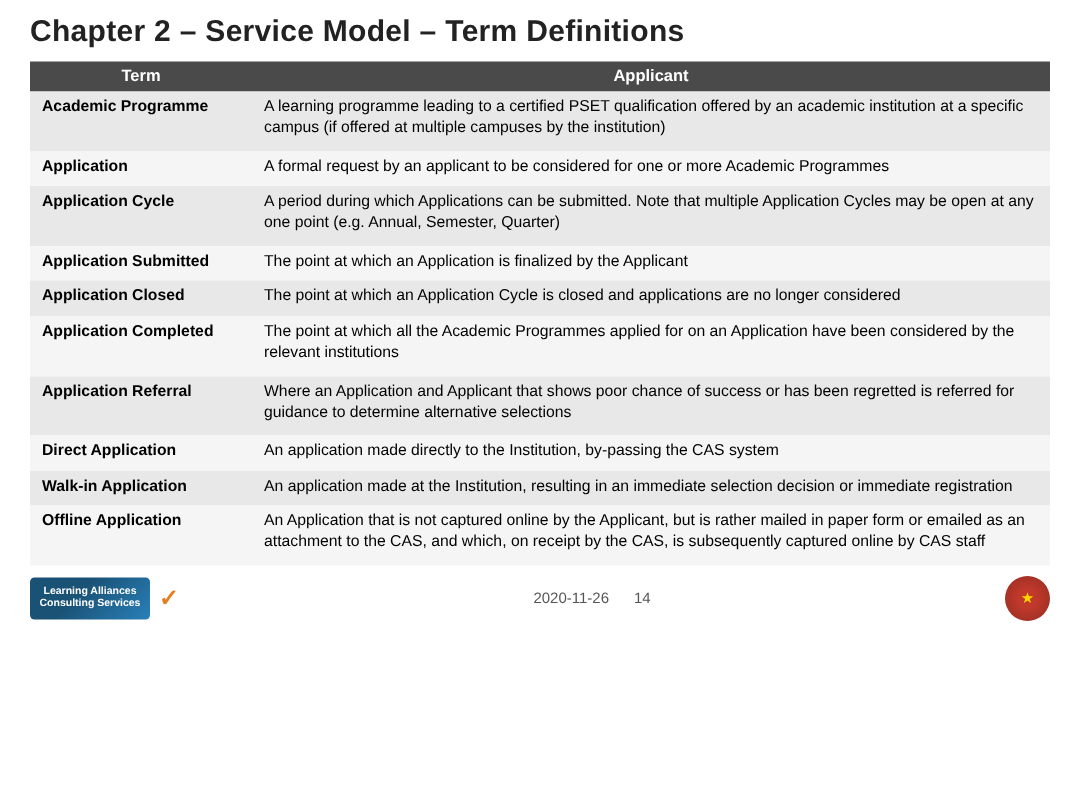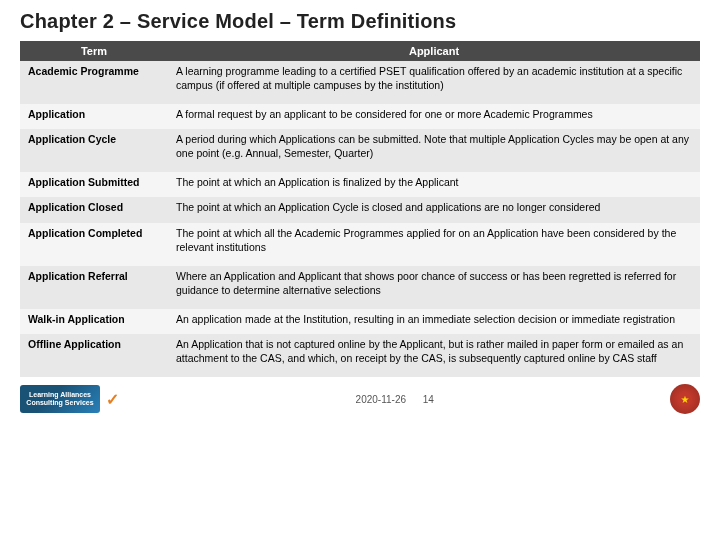--- a/index.html
+++ b/index.html
@@ -145,20 +145,24 @@
         </tr>
         <tr>
           <td>Application Completed</td>
           <td>The point at which all the Academic Programmes applied for on an Application have been considered by the relevant institutions</td>
         </tr>
         <tr>
           <td>Application Referral</td>
           <td>Where an Application and Applicant that shows poor chance of success or has been regretted is referred for guidance to determine alternative selections</td>
         </tr>
         <tr>
+          <td>Direct Application</td>
+          <td>An application made directly to the Institution, by-passing the CAS system</td>
+        </tr>
+        <tr>
           <td>Walk-in Application</td>
           <td>An application made at the Institution, resulting in an immediate selection decision or immediate registration</td>
         </tr>
         <tr>
           <td>Offline Application</td>
           <td>An Application that is not captured online by the Applicant, but is rather mailed in paper form or emailed as an attachment to the CAS, and which, on receipt by the CAS, is subsequently captured online by CAS staff</td>
         </tr>
       </tbody>
   </table>
 

